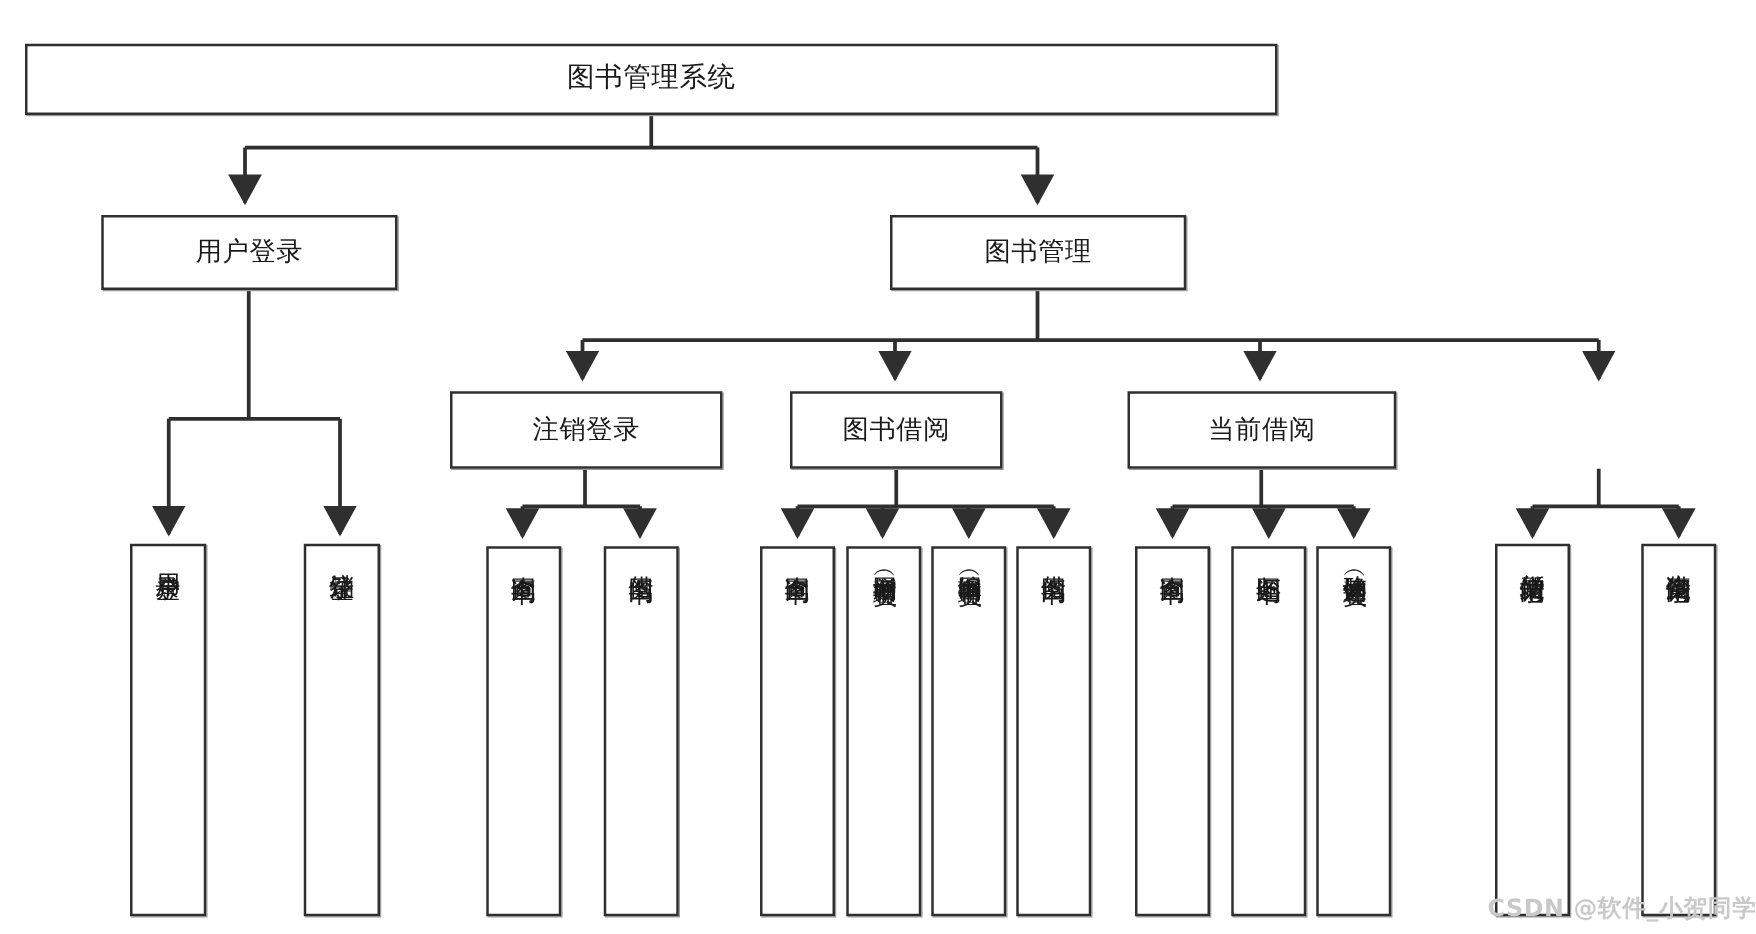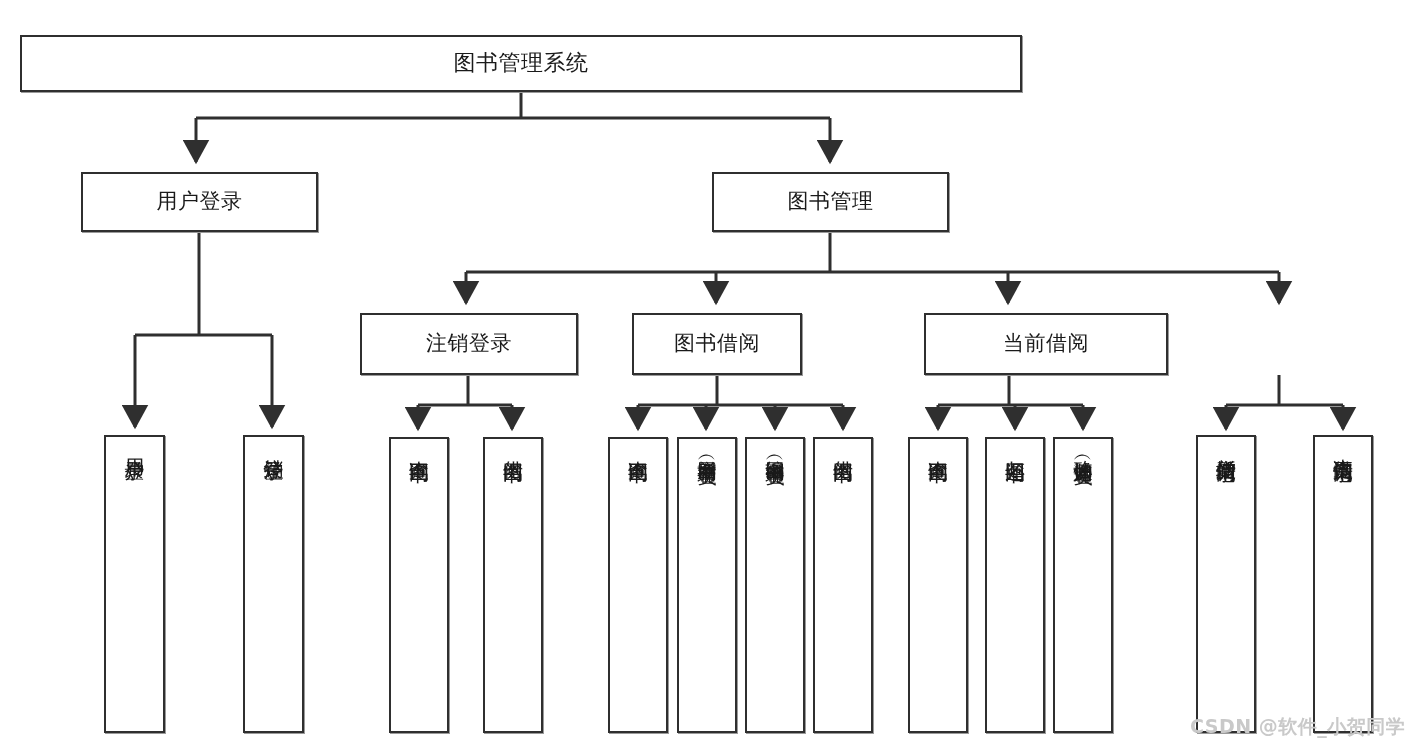--- a/index.html
+++ b/index.html
@@ -146,21 +146,21 @@
   <div class="node horiz" style="left:712px; top:172px; width:237px; height:60px;">
     <span class="node-label">图书管理</span>
   </div>
 
   <div class="node horiz" style="left:360px; top:313px; width:218px; height:62px;">
     <span class="node-label">注销登录</span>
   </div>
   <div class="node horiz" style="left:632px; top:313px; width:170px; height:62px;">
     <span class="node-label">图书借阅</span>
   </div>
-  <div class="node horiz" style="left:902px; top:313px; width:244px; height:62px;margin-left:22px;">
+  <div class="node horiz" style="left:902px; top:313px; width:215px; height:62px;">
     <span class="node-label">当前借阅</span>
   </div>
 
   <div class="node vert" style="left:104px; top:435px; width:61px; height:298px;">
     <span class="node-label">用户登录</span>
   </div>
   <div class="node vert" style="left:243px; top:435px; width:61px; height:298px;">
     <span class="node-label">注销登录</span>
   </div>
 

